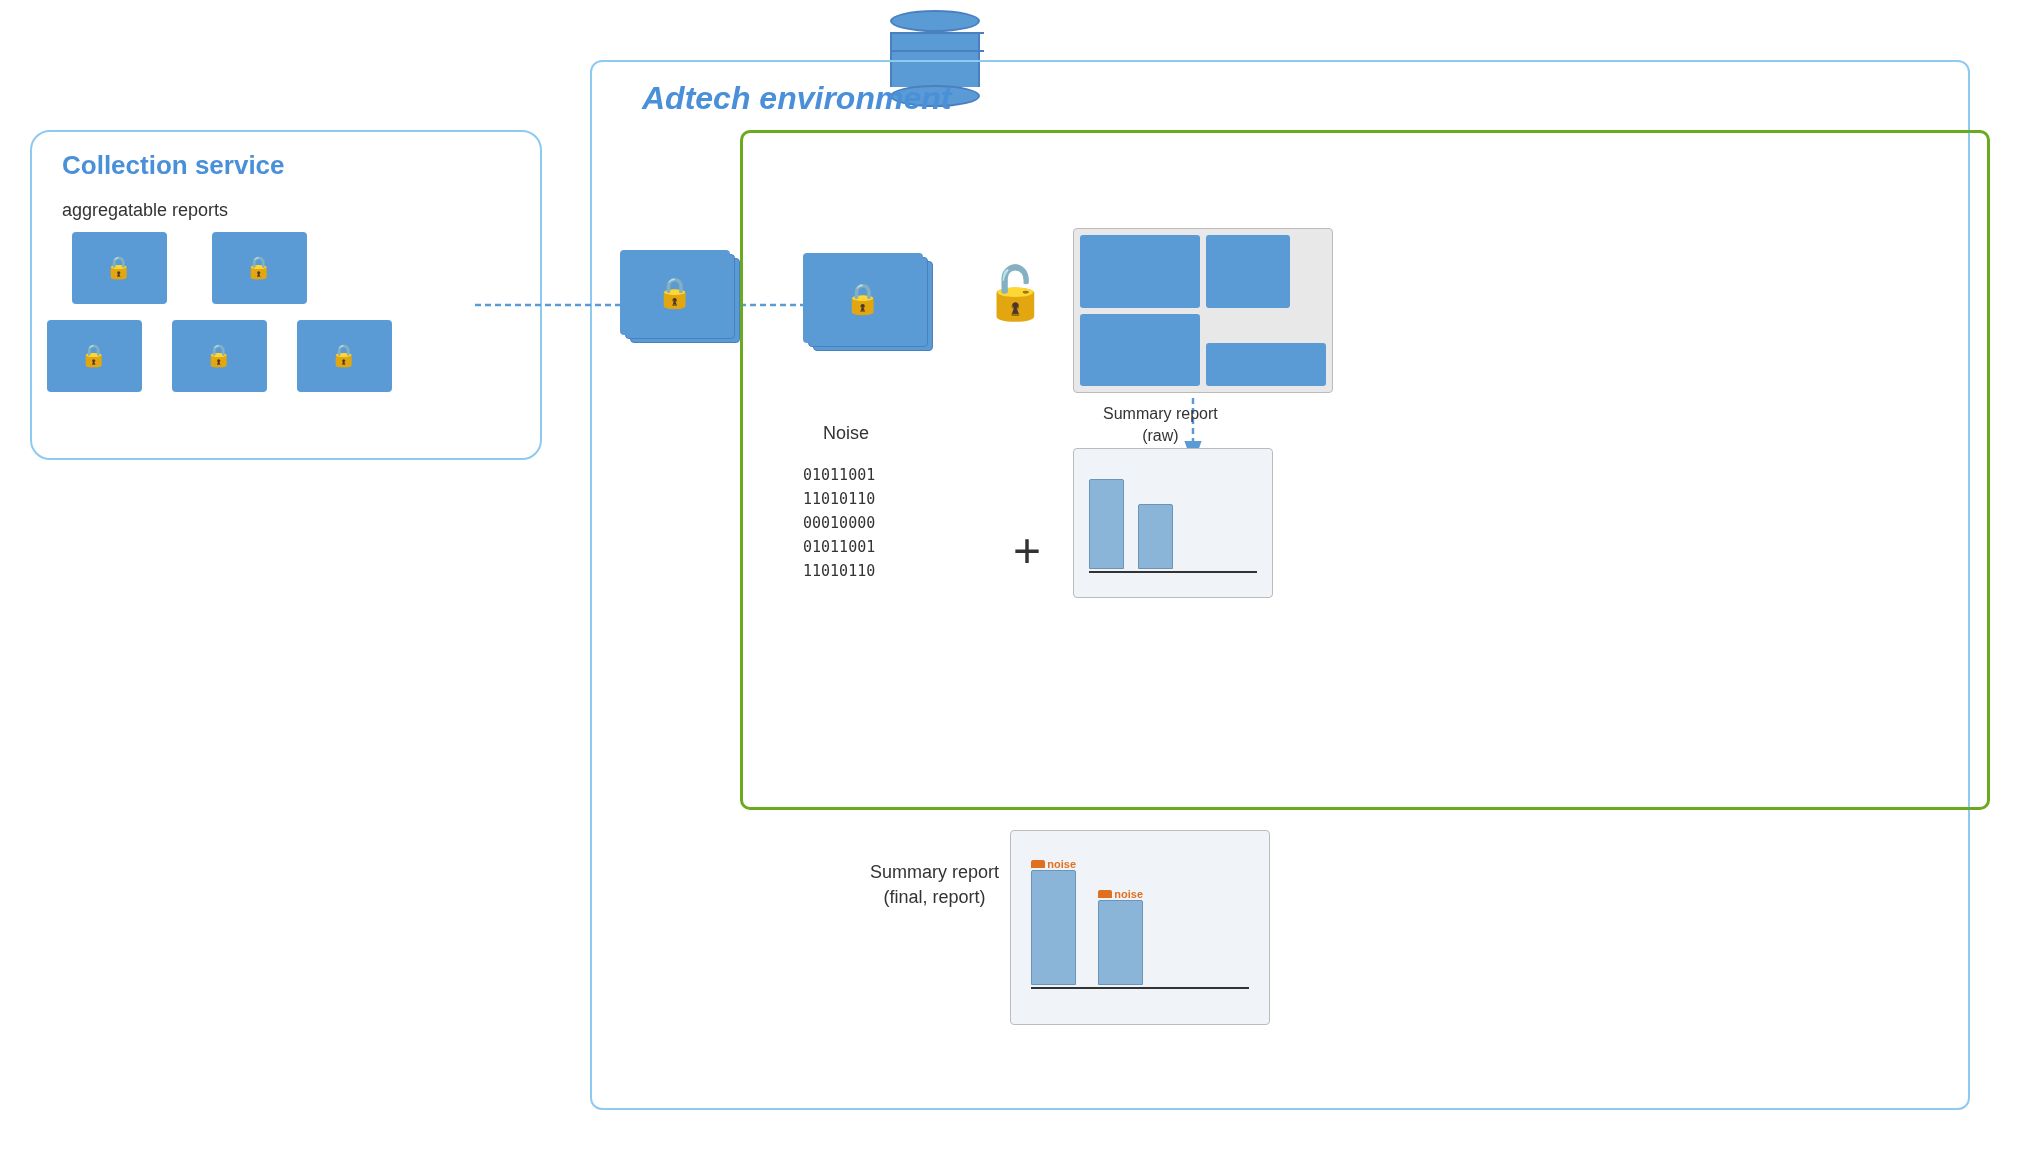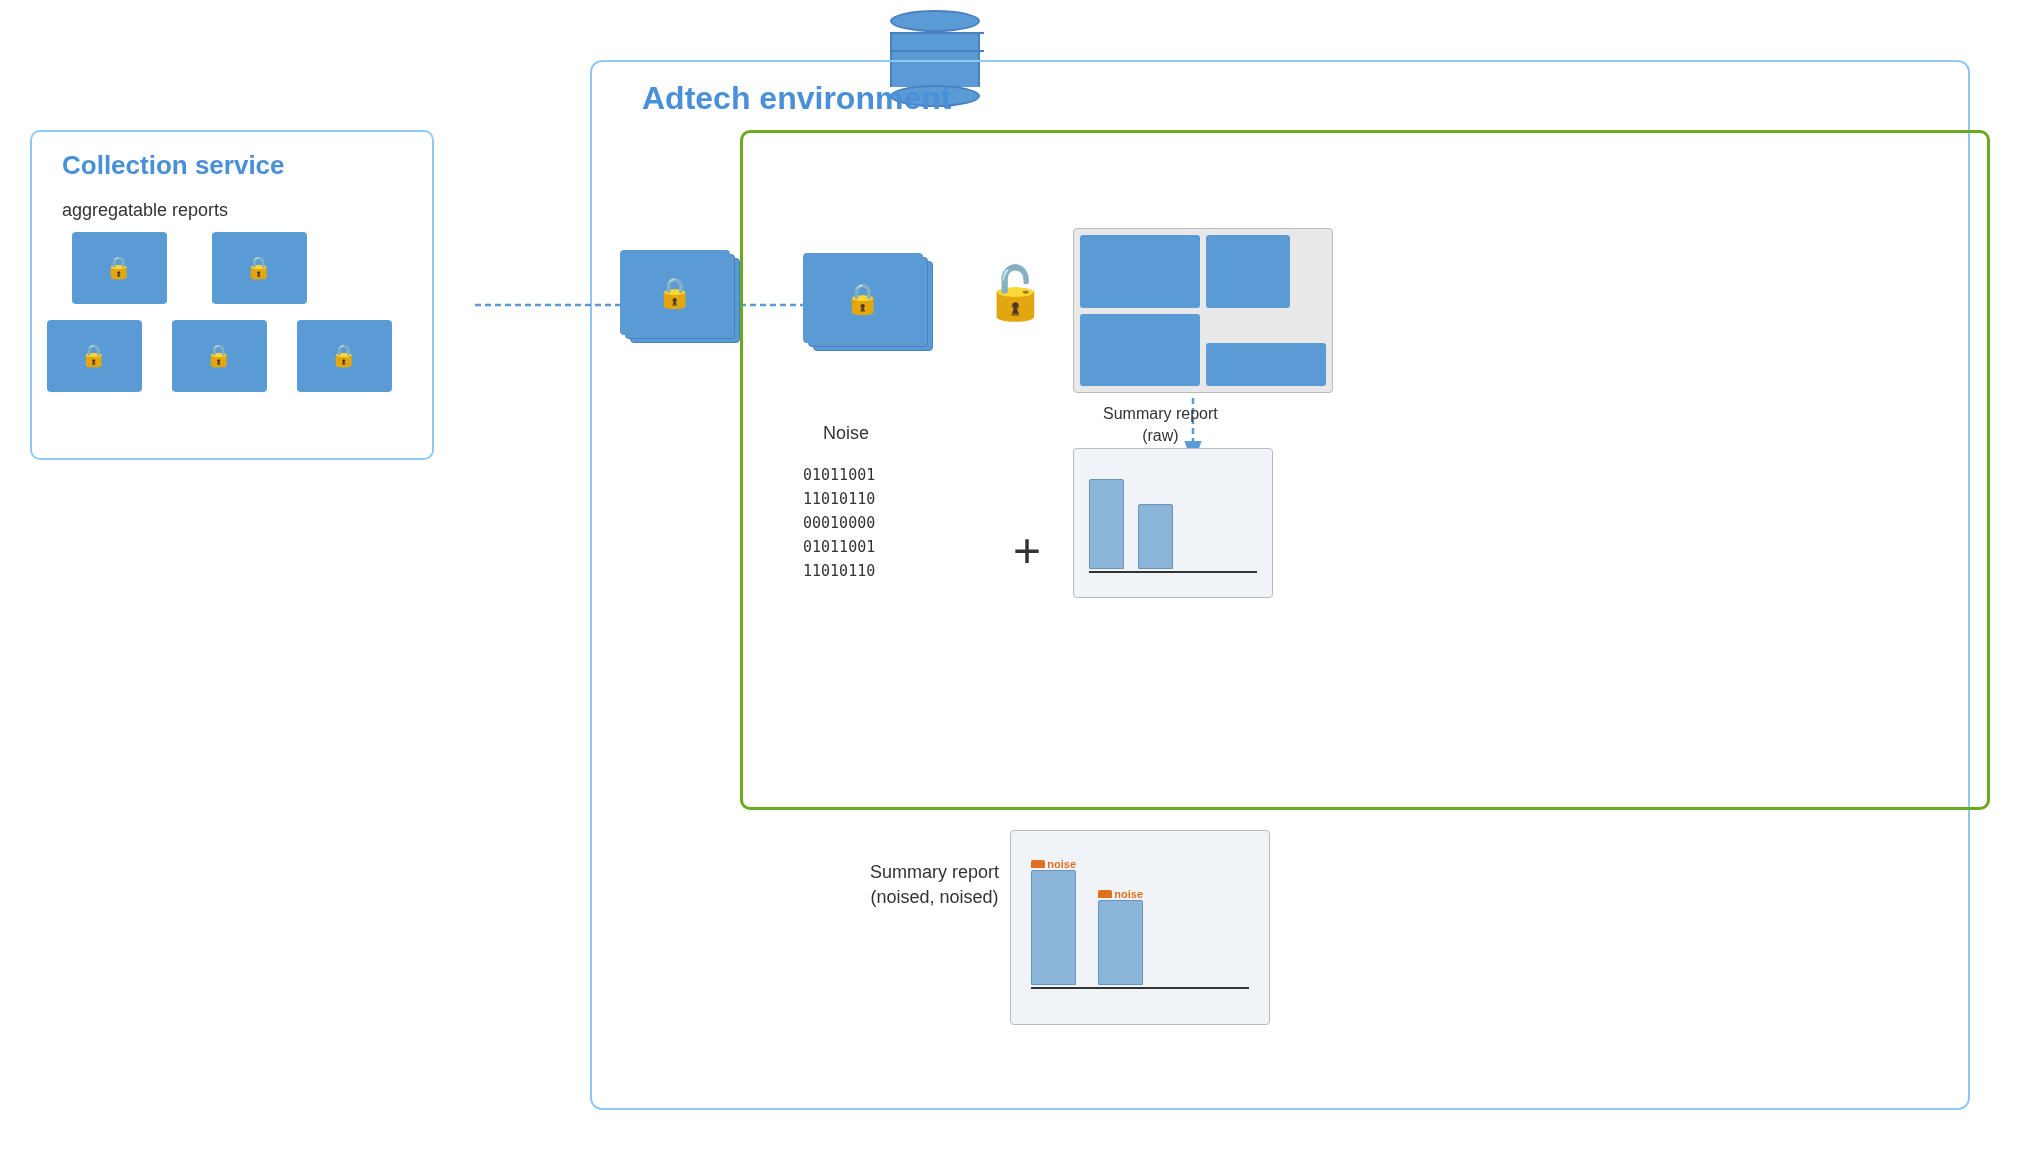--- a/index.html
+++ b/index.html
@@ -23,40 +23,41 @@
     
     .adtech-env {
       position: absolute;
       top: 60px;
       left: 590px;
       width: 1380px;
       height: 1050px;
       border: 2.5px solid #8ecaf0;
       border-radius: 12px;
       background: transparent;
+      font-style: italic;
     }
 
     .adtech-label {
       position: absolute;
       top: 18px;
       left: 50px;
       font-size: 32px;
       font-weight: bold;
       color: #4a90d9;
     }
 
     
     .collection-service {
       position: absolute;
       top: 130px;
       left: 30px;
-      width: 404px;
+      width: 512px;
       height: 330px;
       border: 2.5px solid #8ecaf0;
-      border-radius: 10px;
+      border-radius: 20px;
       background: transparent;
     }
 
     .collection-label {
       position: absolute;
       top: 18px;
       left: 30px;
       font-size: 26px;
       font-weight: bold;
       color: #4a90d9;
@@ -314,21 +315,21 @@
     <defs>
       <marker id="arrowhead4" markerWidth="10" markerHeight="7" refX="5" refY="3.5" orient="auto">
         <polygon points="0 0, 10 3.5, 0 7" fill="#5b9bd5"></polygon>
       </marker>
     </defs>
     <path d="M 40 0 Q 40 80 10 120" stroke="#5b9bd5" stroke-width="2.5" stroke-dasharray="6,4" fill="none" marker-end="url(#arrowhead4)"></path>
   </svg>
 
   <div style="position:absolute;top:860px;left:870px;font-size:18px;color:#333;text-align:center;line-height:1.4;">
     <span>Summary report</span><br>
-    <span>(noised, noised)</span>
+    <span>(final, report)</span>
   </div>
 
   <div style="position:absolute;top:830px;left:1010px;width:260px;height:195px;background:#f0f4f8;border:1.5px solid #bbb;border-radius:4px;padding:14px 20px;">
     <div style="display:flex;align-items:flex-end;gap:22px;height:140px;padding-top:10px;">
 
       <div style="display:flex;flex-direction:column;align-items:center;height:100%;justify-content:flex-end;">
         <div style="position:relative;width:45px;">
 
           <div style="position:absolute;top:-12px;right:0;left:0;display:flex;align-items:center;justify-content:flex-end;">
             <div style="height:8px;background:#e07020;width:30px;border-radius:2px 2px 0 0;"></div>

